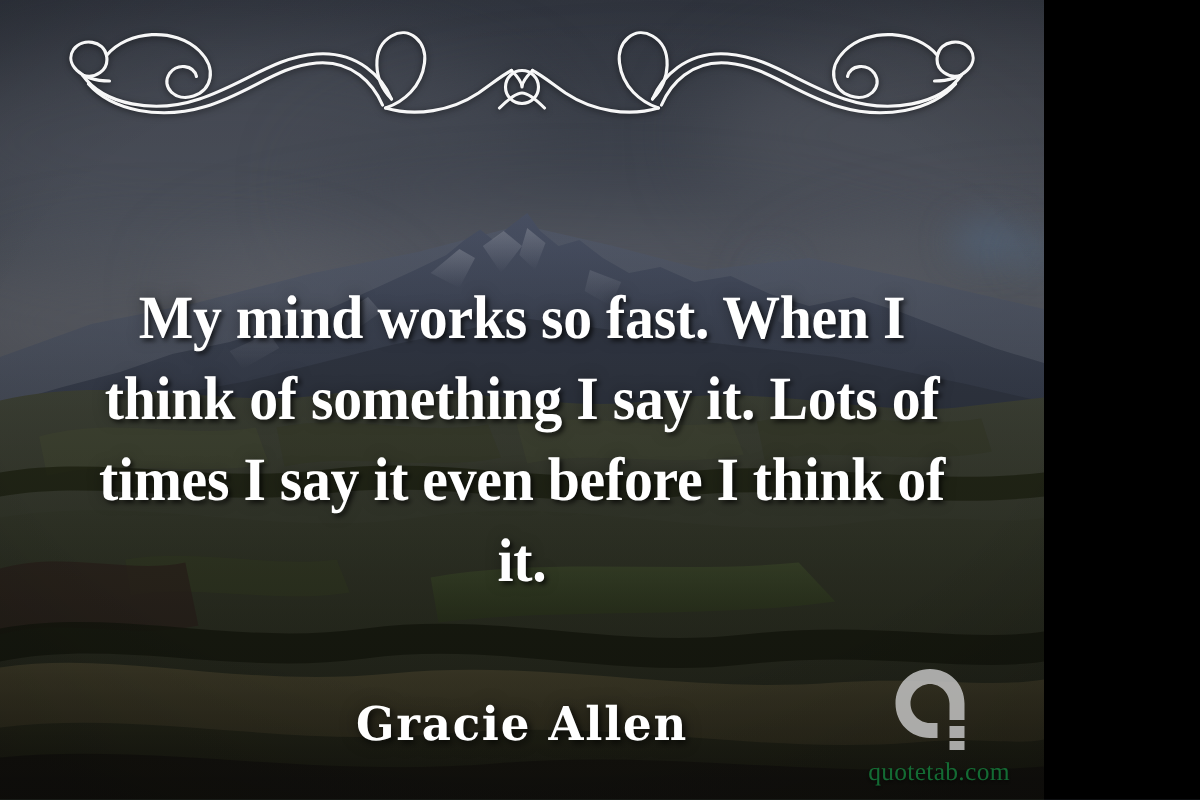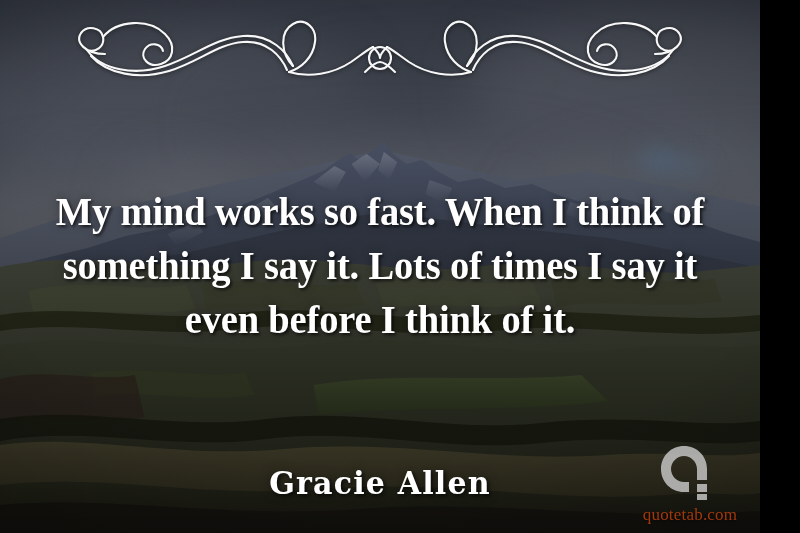--- a/index.html
+++ b/index.html
@@ -7,21 +7,21 @@
     margin: 0;
     padding: 0;
     background: #000;
   }
   body {
     font-family: "Liberation Serif", serif;
   }
 
   .quote-card {
     position: relative;
-    width: 760px;
+    width: 696px;
     height: 533px;
     overflow: hidden;
     user-select: none;
   }
 
   
   .photo {
     position: absolute;
     inset: 0;
     background: #3b4049;
@@ -168,21 +168,21 @@
     height: 60px;
     display: block;
   }
   .watermark-mark svg { display:block; margin:0 auto; }
   .watermark-label {
     display: block;
     margin-top: 1px;
     font-family: "Liberation Serif", "DejaVu Serif", serif;
     font-size: 17px;
     letter-spacing: .2px;
-    color: #c2410c;
+    color: #15803d;
     text-shadow: 0 1px 2px rgba(0,0,0,.6);
   }
 </style>
 </head>
 <body>
 
 <div class="quote-card">
 
   <div class="photo">
 

